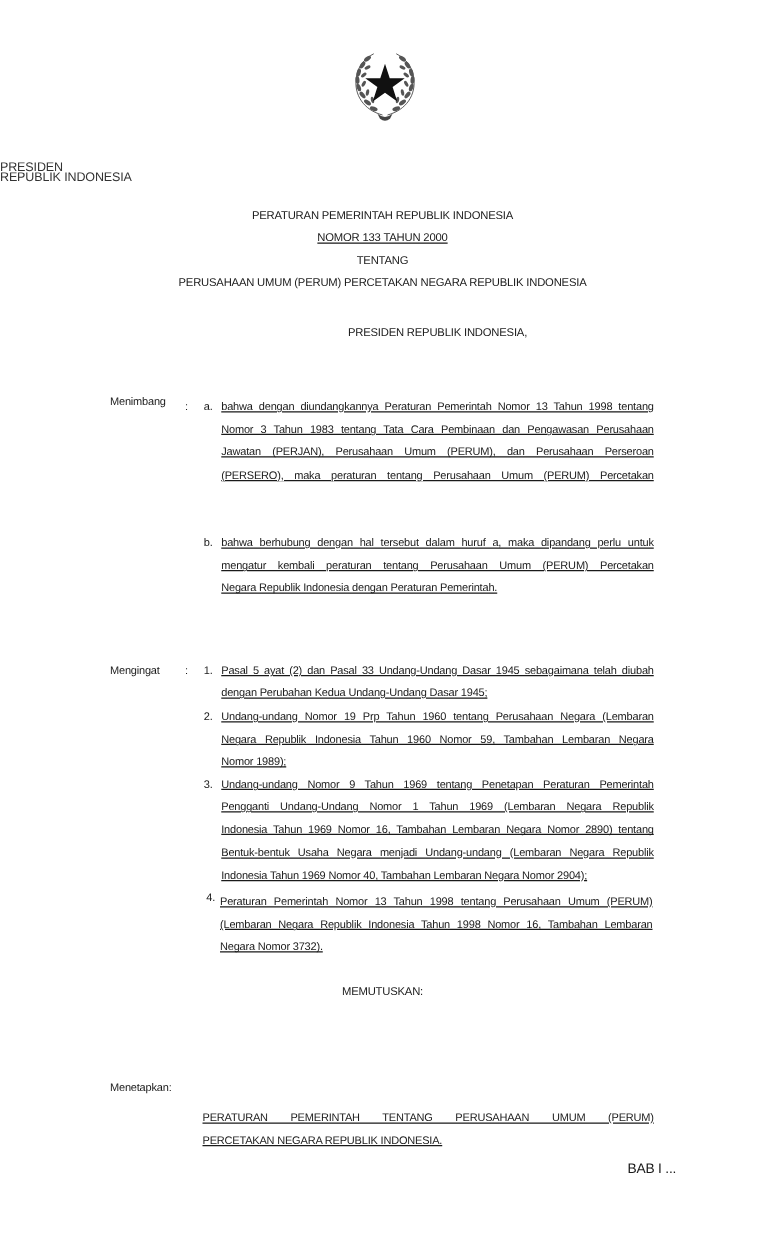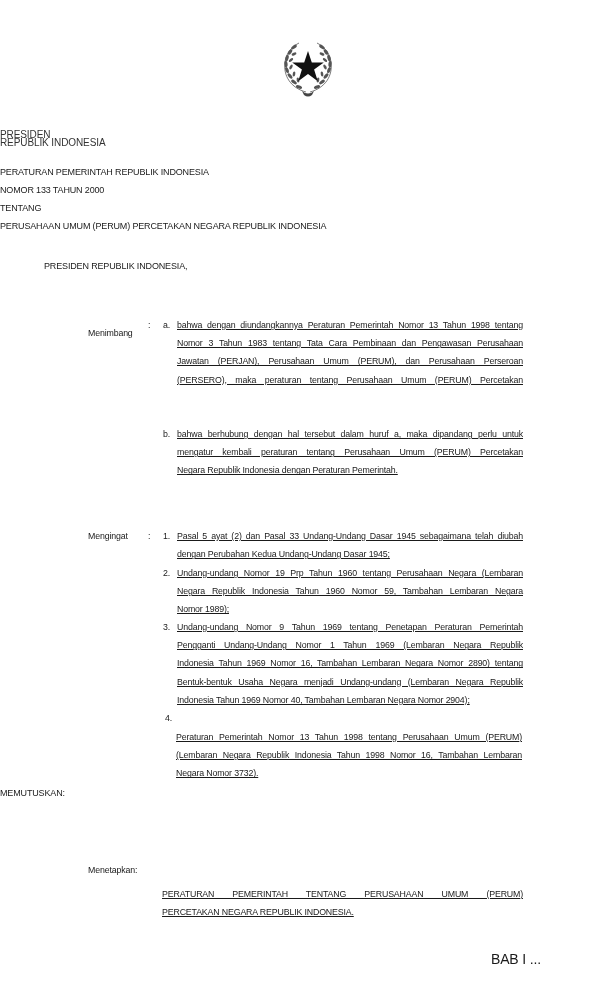--- a/index.html
+++ b/index.html
@@ -36,21 +36,21 @@
       width: 612px;
       font-size: 10px;
       letter-spacing: -0.1px;
       line-height: 9px;
       color: #333;
     }
     .center-line {
       position: absolute;
       left: 0;
       width: 612px;
-      text-align: left;
+      text-align: center;
       font-size: 9px;
       line-height: 11px;
       white-space: nowrap;
     }
     .label {
       position: absolute;
       left: 88px;
       font-size: 8.8px;
       line-height: 11px;
       white-space: nowrap;
@@ -84,23 +84,22 @@
       height: 18.2px;
       white-space: nowrap;
     }
     .justify-line.last {
       text-align-last: left;
     }
     .footer-next {
       position: absolute;
       right: 71px;
       top: 930px;
-      font-size: 14px;
-      line-height: 11px;
-      margin-top: 24px;
+      font-size: 11px;
+      line-height: 11px;
     }
   </style>
 </head>
 <body>
 
 <div class="page">
 
   <svg class="emblem" viewBox="0 0 54 58" xmlns="http://www.w3.org/2000/svg">
     <g fill="none" stroke="#444" stroke-width="0.7">
 
@@ -140,27 +139,27 @@
 
     <path d="M21 51 Q27 56 33 51 L31 55 Q27 58 23 55 Z" fill="#444"></path>
 
     <polygon points="27,11 30.8,22.5 42.8,22.5 33.1,29.6 36.8,41.2 27,34.1 17.2,41.2 20.9,29.6 11.2,22.5 23.2,22.5" fill="#111"></polygon>
   </svg>
 
   <div class="emblem-caption" style="top:130px;">PRESIDEN</div>
   <div class="emblem-caption" style="top:138px;">REPUBLIK INDONESIA</div>
 
   <div class="center-line" style="top:167px;">PERATURAN PEMERINTAH REPUBLIK INDONESIA</div>
-  <div class="center-line" style="top:185px;">NOMOR 133 TAHUN 2000</div>
+  <div class="center-line" style="top:185px;text-decoration:underline;">NOMOR 133 TAHUN 2000</div>
   <div class="center-line" style="top:203px;">TENTANG</div>
   <div class="center-line" style="top:221px;">PERUSAHAAN UMUM (PERUM) PERCETAKAN NEGARA REPUBLIK INDONESIA</div>
 
   <div class="center-line" style="top:261px;margin-left:44px;">PRESIDEN REPUBLIK INDONESIA,</div>
 
-  <div class="label" style="top:328px;">Menimbang</div>
+  <div class="label" style="top:316px;">Menimbang</div>
   <div class="colon" style="top:320px;">:</div>
 
   <div class="marker" style="left:163px; top:320px;">a.</div>
   <div class="item-text" style="top:316px;">
     <span class="justify-line">bahwa dengan diundangkannya Peraturan Pemerintah Nomor 13 Tahun 1998 tentang</span>
     <span class="justify-line">Nomor 3 Tahun 1983 tentang Tata Cara Pembinaan dan Pengawasan Perusahaan</span>
     <span class="justify-line">Jawatan (PERJAN), Perusahaan Umum (PERUM), dan Perusahaan Perseroan</span>
     <span class="justify-line">(PERSERO), maka peraturan tentang Perusahaan Umum (PERUM) Percetakan</span>
   </div>
 
@@ -190,21 +189,21 @@
   <div class="marker" style="left:163px; top:622px;">3.</div>
   <div class="item-text" style="top:618px;">
     <span class="justify-line">Undang-undang Nomor 9 Tahun 1969 tentang Penetapan Peraturan Pemerintah</span>
     <span class="justify-line">Pengganti Undang-Undang Nomor 1 Tahun 1969 (Lembaran Negara Republik</span>
     <span class="justify-line">Indonesia Tahun 1969 Nomor 16, Tambahan Lembaran Negara Nomor 2890) tentang</span>
     <span class="justify-line">Bentuk-bentuk Usaha Negara menjadi Undang-undang (Lembaran Negara Republik</span>
     <span class="justify-line last">Indonesia Tahun 1969 Nomor 40, Tambahan Lembaran Negara Nomor 2904);</span>
   </div>
 
   <div class="marker" style="left:165px; top:713px;">4.</div>
-  <div class="item-text" style="top:728px; left:176px;">
+  <div class="item-text" style="top:712px; left:176px;">
     <span class="justify-line">Peraturan Pemerintah Nomor 13 Tahun 1998 tentang Perusahaan Umum (PERUM)</span>
     <span class="justify-line">(Lembaran Negara Republik Indonesia Tahun 1998 Nomor 16, Tambahan Lembaran</span>
     <span class="justify-line last">Negara Nomor 3732).</span>
   </div>
 
   <div class="center-line" style="top:788px;">MEMUTUSKAN:</div>
 
   <div class="label" style="top:865px;">Menetapkan:</div>
   <div class="item-text" style="top:861px; left:162px; width:361px;margin-top:24px;">
     <span class="justify-line">PERATURAN PEMERINTAH TENTANG PERUSAHAAN UMUM (PERUM)</span>

